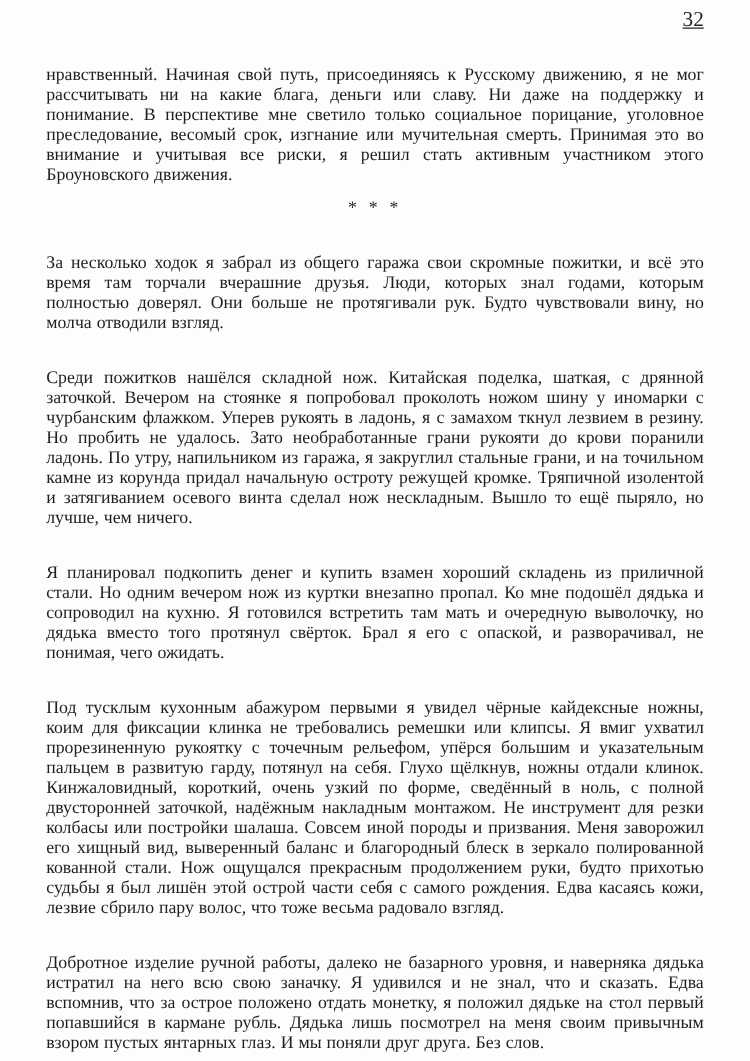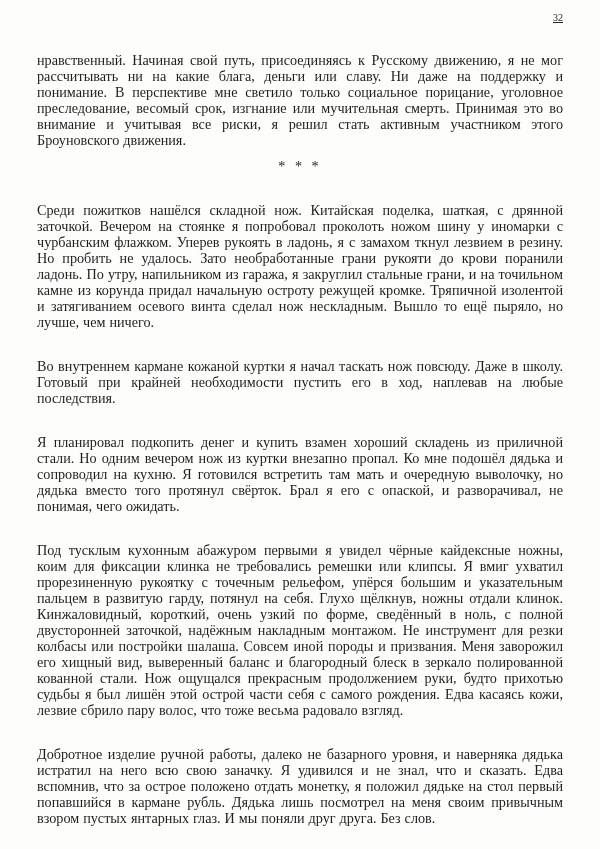--- a/index.html
+++ b/index.html
@@ -18,21 +18,21 @@
       padding: 7px 37px 20px 37px;
       overflow: hidden;
       position: relative;
     }
     .page-header {
       text-align: right;
       height: 17px;
       margin-bottom: 9px;
     }
     .page-number {
-      font-size: 10px;
+      font-size: 17px;
       line-height: 17px;
       color: #242424;
       text-decoration: underline;
     }
     .body-text { }
     .para {
       font-size: 14.2px;
       line-height: 16px;
       text-align: justify;
       margin-bottom: 9px;
@@ -58,24 +58,24 @@
   <div class="page-header">
     <span class="page-number">32</span>
   </div>
 
   <div class="body-text">
     <p class="para">нравственный. Начиная свой путь, присоединяясь к Русскому движению, я не мог рассчитывать ни на какие блага, деньги или славу. Ни даже на поддержку и понимание. В перспективе мне светило только социальное порицание, уголовное преследование, весомый срок, изгнание или мучительная смерть. Принимая это во внимание и учитывая все риски, я решил стать активным участником этого Броуновского движения.</p>
 
     <p class="separator">* * *</p>
 
 
+    <p class="para">За несколько ходок я забрал из общего гаража свои скромные пожитки, и всё это время там торчали вчерашние друзья. Люди, которых знал годами, которым полностью доверял. Они больше не протягивали рук. Будто чувствовали вину, но молча отводили взгляд.</p>
 
     <p class="para">Среди пожитков нашёлся складной нож. Китайская поделка, шаткая, с дрянной заточкой. Вечером на стоянке я попробовал проколоть ножом шину у иномарки с чурбанским флажком. Уперев рукоять в ладонь, я с замахом ткнул лезвием в резину. Но пробить не удалось. Зато необработанные грани рукояти до крови поранили ладонь. По утру, напильником из гаража, я закруглил стальные грани, и на точильном камне из корунда придал начальную остроту режущей кромке. Тряпичной изолентой и затягиванием осевого винта сделал нож нескладным. Вышло то ещё пыряло, но лучше, чем ничего.</p>
 
-    <p class="para">Во внутреннем кармане кожаной куртки я начал таскать нож повсюду. Даже в школу. Готовый при крайней необходимости пустить его в ход, наплевав на любые последствия.</p>
 
     <p class="para">Я планировал подкопить денег и купить взамен хороший складень из приличной стали. Но одним вечером нож из куртки внезапно пропал. Ко мне подошёл дядька и сопроводил на кухню. Я готовился встретить там мать и очередную выволочку, но дядька вместо того протянул свёрток. Брал я его с опаской, и разворачивал, не понимая, чего ожидать.</p>
 
     <p class="para">Под тусклым кухонным абажуром первыми я увидел чёрные кайдексные ножны, коим для фиксации клинка не требовались ремешки или клипсы. Я вмиг ухватил прорезиненную рукоятку с точечным рельефом, упёрся большим и указательным пальцем в развитую гарду, потянул на себя. Глухо щёлкнув, ножны отдали клинок. Кинжаловидный, короткий, очень узкий по форме, сведённый в ноль, с полной двусторонней заточкой, надёжным накладным монтажом. Не инструмент для резки колбасы или постройки шалаша. Совсем иной породы и призвания. Меня заворожил его хищный вид, выверенный баланс и благородный блеск в зеркало полированной кованной стали. Нож ощущался прекрасным продолжением руки, будто прихотью судьбы я был лишён этой острой части себя с самого рождения. Едва касаясь кожи, лезвие сбрило пару волос, что тоже весьма радовало взгляд.</p>
 
     <p class="para">Добротное изделие ручной работы, далеко не базарного уровня, и наверняка дядька истратил на него всю свою заначку. Я удивился и не знал, что и сказать. Едва вспомнив, что за острое положено отдать монетку, я положил дядьке на стол первый попавшийся в кармане рубль. Дядька лишь посмотрел на меня своим привычным взором пустых янтарных глаз. И мы поняли друг друга. Без слов.</p>
 
   </div>
 
 </div>

